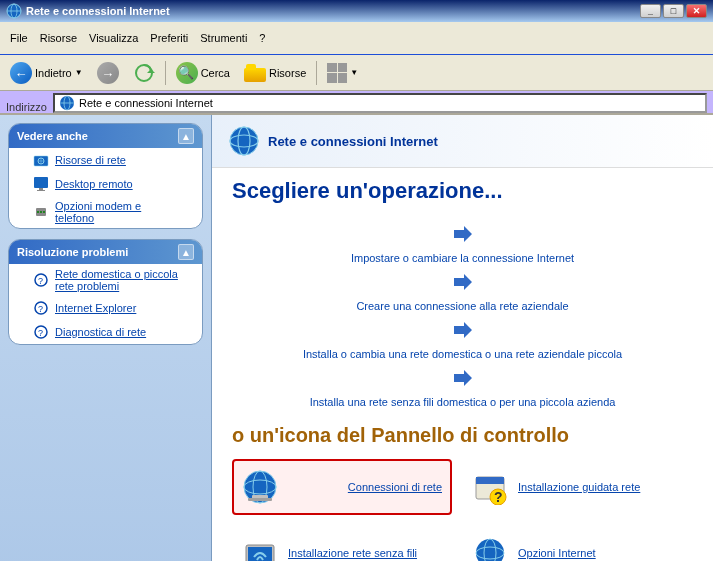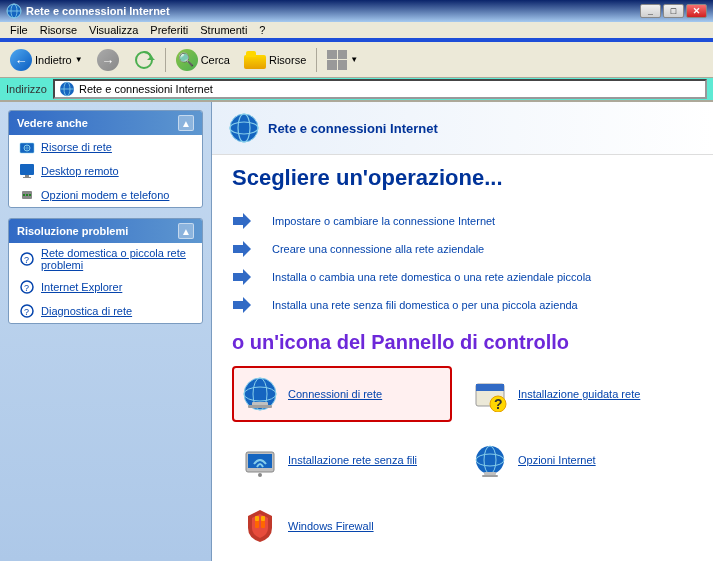--- a/index.html
+++ b/index.html
@@ -42,22 +42,22 @@
       display: flex; align-items: center; justify-content: center;
       color: black;
     }
 
     
     .menu-bar {
       background: #ECE9D8;
       height: 20px;
       display: flex;
       align-items: center;
-      padding: 3px 4px;
-      border-bottom: 4px solid #1d4ed8;
+      padding: 16px 4px;
+      border-bottom: 1px solid #1d4ed8;
     }
     .menu-item {
       padding: 2px 6px;
       cursor: pointer;
       font-size: 11px;
     }
 
     
     .toolbar {
       background: #ECE9D8;
@@ -87,24 +87,24 @@
     .nav-icon-circle {
       width: 22px; height: 22px;
       border-radius: 50%;
       background: linear-gradient(135deg, #4FA8F0, #0A5CC0);
       display: flex; align-items: center; justify-content: center;
       color: white; font-size: 13px;
     }
 
     
     .address-bar {
-      background: #5eead4;
+      background: #c4b5fd;
       height: 24px;
       display: flex;
-      align-items: center;
+      align-items: flex-end;
       padding: 0 6px;
       border-bottom: 2px solid #ACA899;
       gap: 6px;
     }
     .address-label {
       color: #333;
       font-size: 11px;
     }
     .address-field {
       flex: 1;
@@ -127,21 +127,21 @@
       width: 212px;
       background: linear-gradient(to bottom, #C4D9F0 0%, #ADC8E8 100%);
       border-right: 1px solid #7A9BC0;
       overflow-y: auto;
       padding: 8px;
       flex-shrink: 0;
     }
     .sidebar-section {
       background: white;
       border: 1px solid #7A9BC0;
-      border-radius: 3px;
+      border-radius: 12px;
       margin-bottom: 10px;
       overflow: hidden;
     }
     .sidebar-section-header {
       background: linear-gradient(to right, #316AC5, #5E97D0);
       color: white;
       font-weight: bold;
       font-size: 11px;
       padding: 4px 8px;
       display: flex;
@@ -153,21 +153,21 @@
       background: rgba(255,255,255,0.3);
       border: 1px solid rgba(255,255,255,0.5);
       border-radius: 2px;
       cursor: pointer;
       display: flex; align-items: center; justify-content: center;
       font-size: 10px; color: white;
     }
     .sidebar-item {
       display: flex;
       align-items: center;
-      padding: 4px 10px;
+      padding: 4px 24px;
       gap: 6px;
       cursor: pointer;
       font-size: 11px;
       color: #0645AD;
       text-decoration: underline;
     }
     .sidebar-icon {
       width: 16px; height: 16px;
       flex-shrink: 0;
       display: flex; align-items: center; justify-content: center;
@@ -198,54 +198,56 @@
     }
     .section-heading {
       font-size: 22px;
       font-weight: bold;
       color: #003399;
       margin-bottom: 20px;
     }
     .action-link {
       display: flex;
       align-items: center;
-      gap: 20px;
+      gap: 8px;
       margin-bottom: 8px;
       cursor: pointer;
       color: #0645AD;
       text-decoration: none;
+      flex-direction: column;
     }
     .action-arrow {
       width: 20px; height: 20px;
       flex-shrink: 0;
       display: flex; align-items: center; justify-content: center;
     }
     .panel-heading {
       font-size: 20px;
       font-weight: bold;
-      color: #6d28d9;
+      color: #a16207;
       margin: 16px 0 12px 0;
     }
     .icons-grid {
       display: grid;
       grid-template-columns: 220px 220px;
       gap: 10px;
     }
     .panel-icon-item {
       display: flex;
       align-items: center;
       gap: 10px;
       padding: 8px;
       cursor: pointer;
       border: 2px solid transparent;
       border-radius: 4px;
     }
     .panel-icon-item.selected {
       border: 2px solid #CC0000;
       background: #FFF0F0;
+      justify-content: space-between;
     }
     .panel-icon-label {
       font-size: 11px;
       color: #0645AD;
       text-decoration: underline;
       cursor: pointer;
     }
 
     
     .net-icon { width: 36px; height: 36px; }

